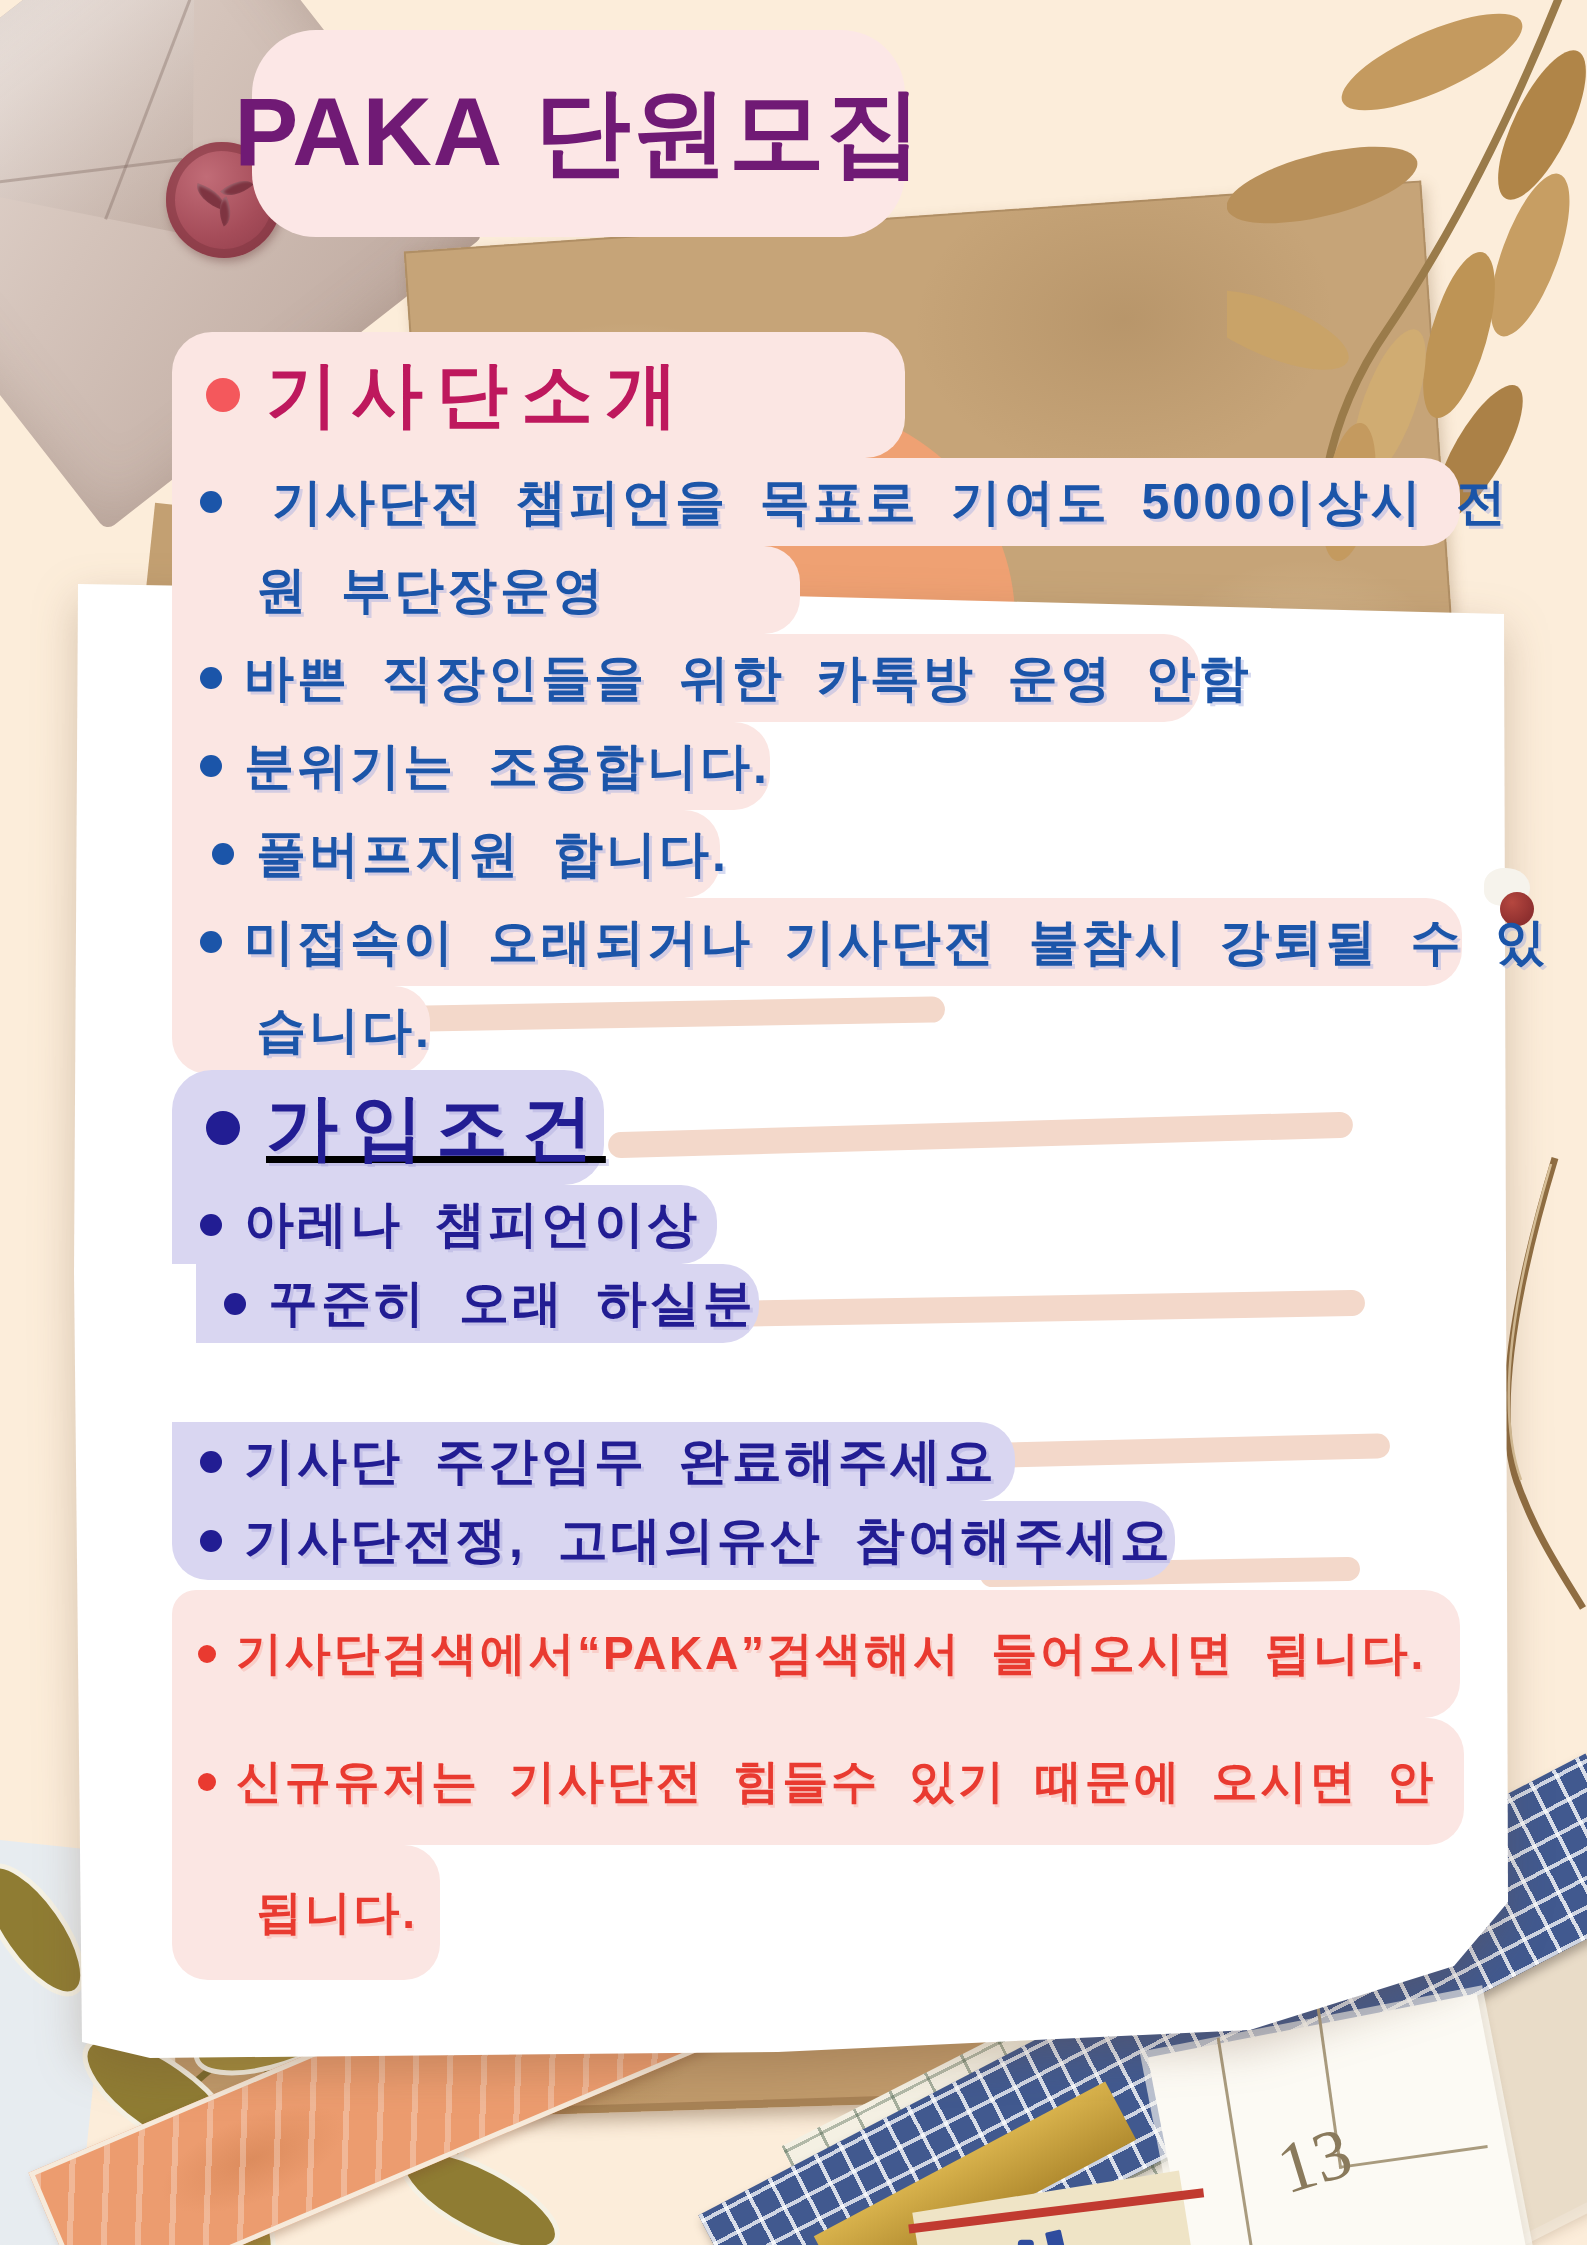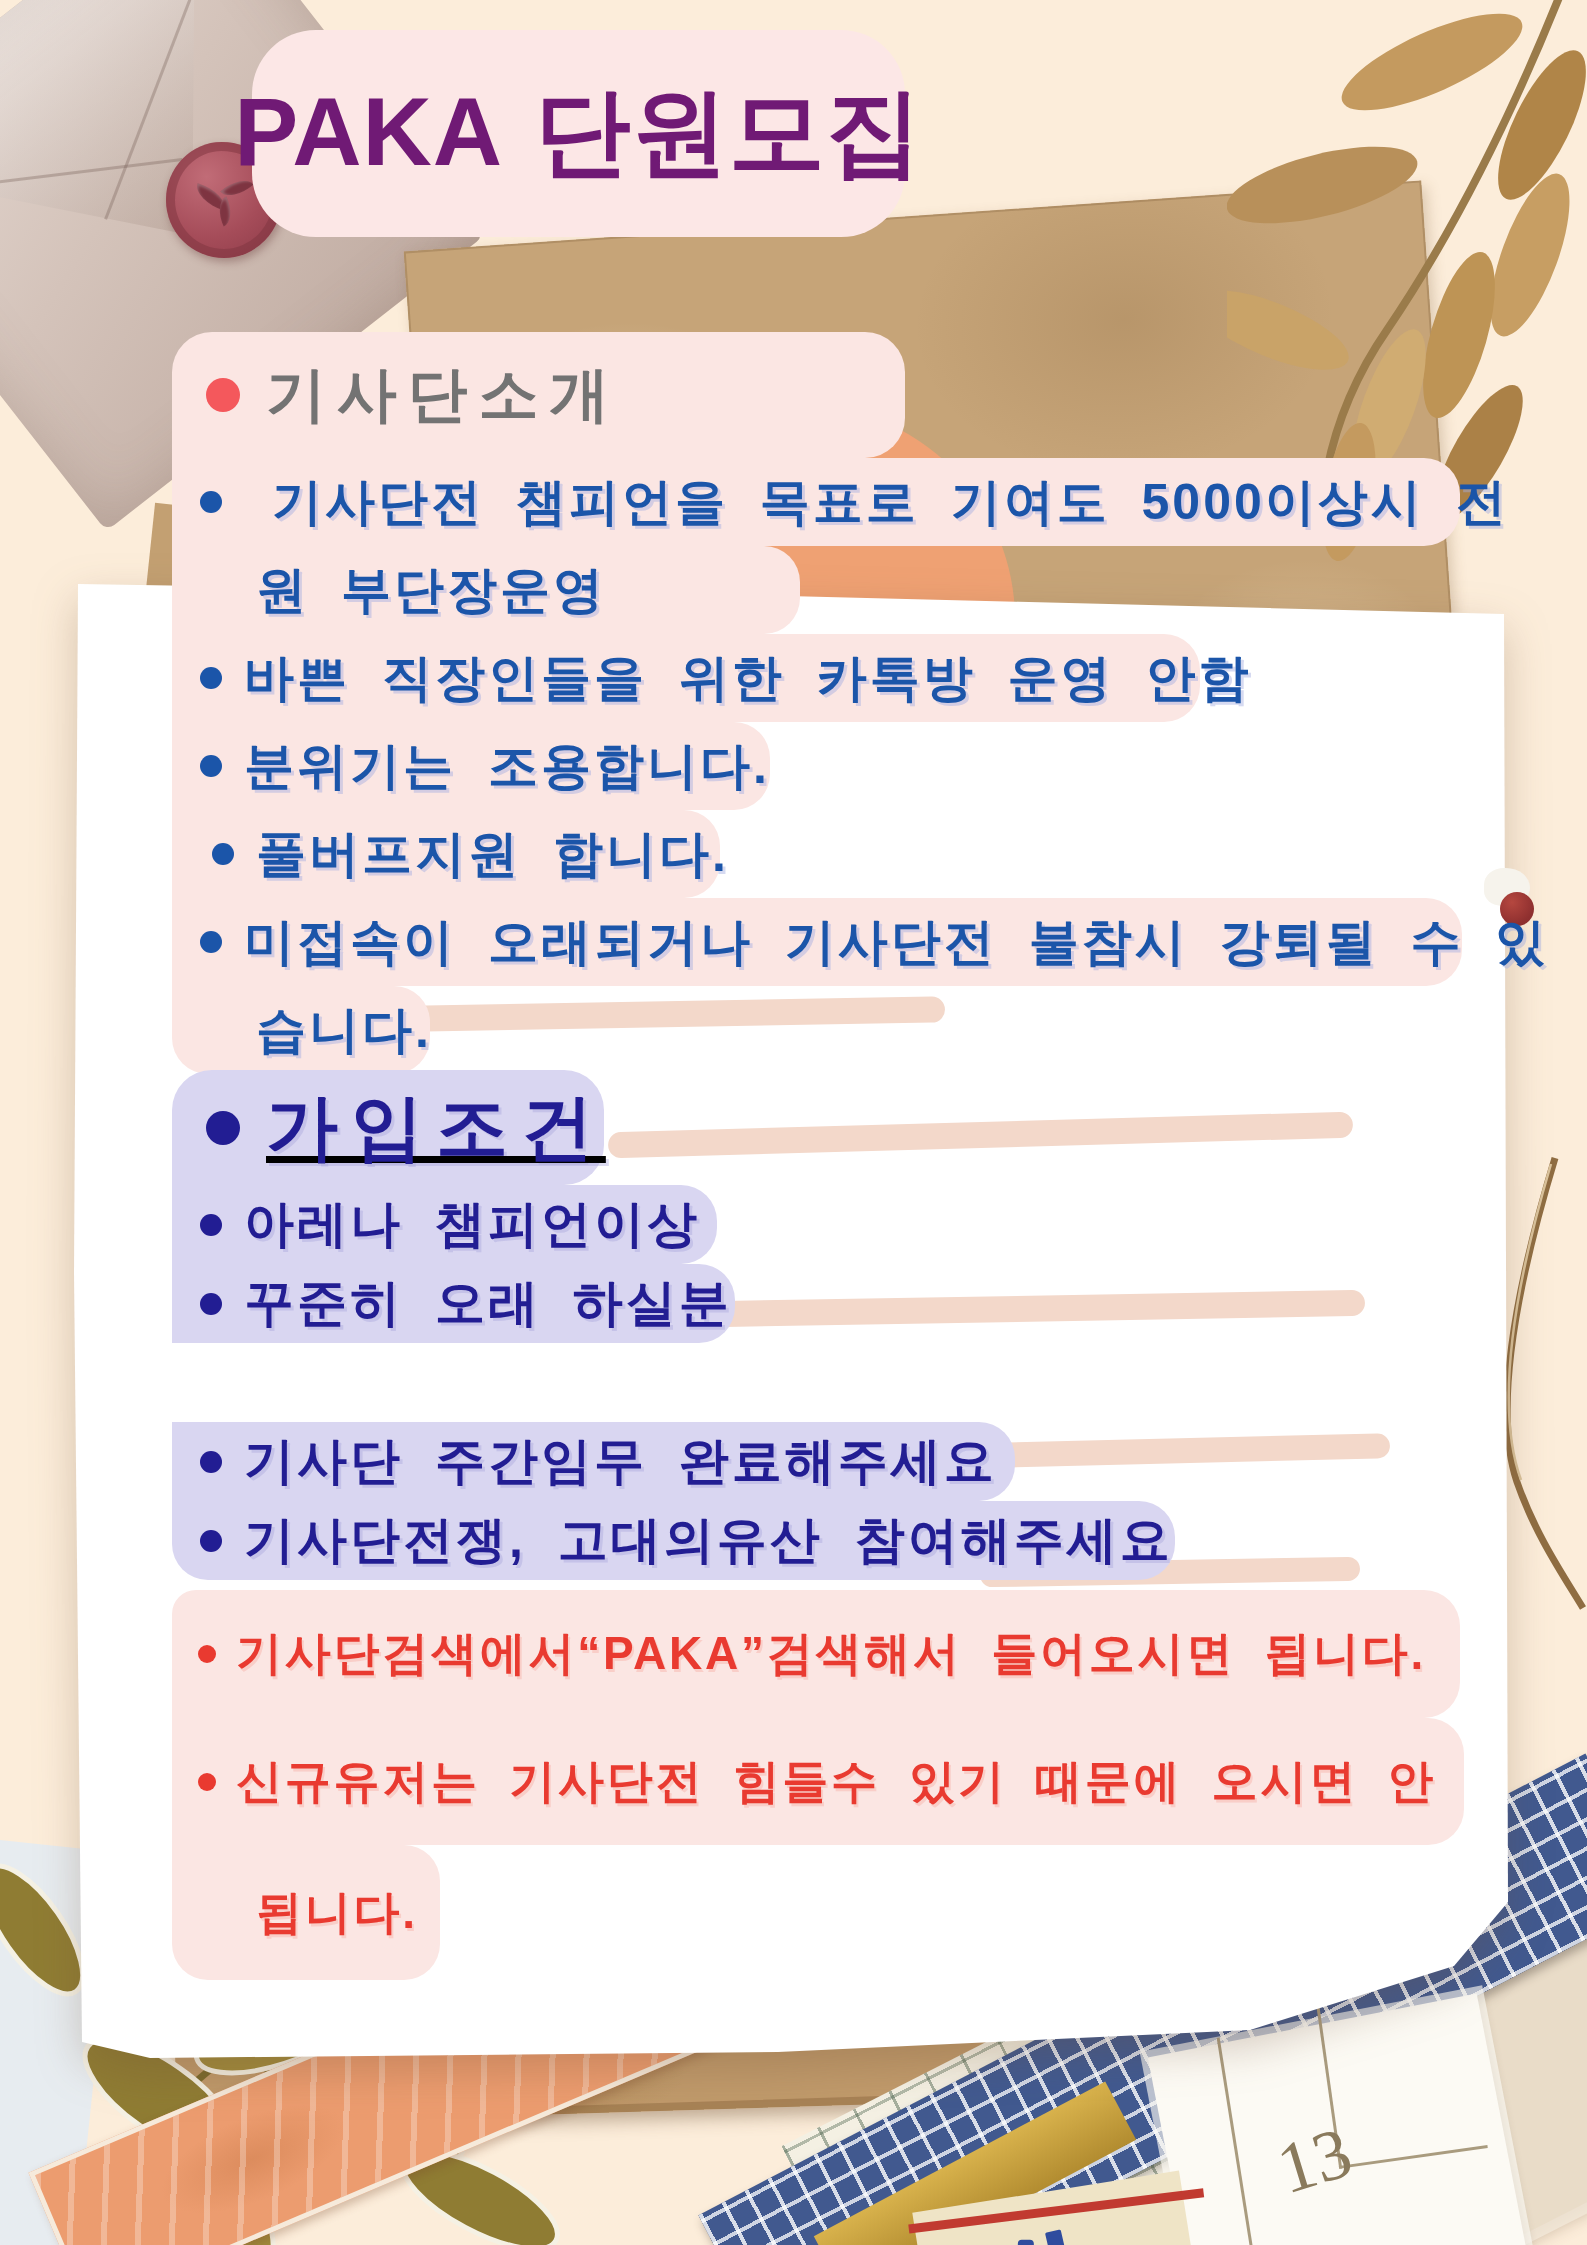--- a/index.html
+++ b/index.html
@@ -77,37 +77,37 @@
   .dot.lg{width:34px;height:34px;margin:0 26px 0 34px;}
   .dot.xs{width:18px;height:18px;margin:0 20px 0 26px;}
   .dot.blue{background:#1B55A9;}
   .dot.navy{background:#221D93;}
   .dot.coral{background:#F4585C;}
   .dot.red{background:#E93A30;}
   .t{white-space:nowrap;font-weight:800;letter-spacing:.06em;word-spacing:.3em;}
   .t.blue{color:#1B55A9;font-size:50px;text-shadow:3px 3px 0 rgba(165,172,225,.45);}
   .t.navy{color:#221D93;font-size:50px;text-shadow:3px 3px 0 rgba(168,165,220,.4);}
   .t.red{color:#E93A30;font-size:46px;text-shadow:2px 3px 0 rgba(248,186,178,.55);}
-  .t.head-coral{color:#737373;font-size:60px;letter-spacing:.18em;}
+  .t.head-coral{color:#be185d;font-size:72px;letter-spacing:.18em;}
   .t.head-navy{color:#221D93;font-size:72px;letter-spacing:.18em;text-shadow:3px 3px 0 rgba(168,165,220,.4);}
   .row.indent{padding-left:84px;}
 
   
   .s1-h{top:332px;width:733px;height:126px;}
   .s1-r1{top:458px;width:1288px;height:88px;gap:28px;}
   .s1-r2{top:546px;width:628px;height:88px;}
   .s1-r3{top:634px;width:1028px;height:88px;}
   .s1-r4{top:722px;width:598px;height:88px;}
   .s1-r5{top:810px;width:548px;height:88px;padding-left:12px;}
   .s1-r6{top:898px;width:1290px;height:88px;}
   .s1-r7{top:986px;width:258px;height:88px;border-radius:0 36px 36px 36px;}
   
   .s2-h{top:1070px;width:432px;height:115px;text-decoration:underline;}
   .s2-r1{top:1185px;width:545px;height:79px;}
-  .s2-r2{top:1264px;width:563px;height:79px;}
+  .s2-r2{top:1264px;width:563px;height:79px;margin-left:24px;}
   .s2-r3{top:1343px;width:618px;height:79px;}
   .s2-r4{top:1422px;width:843px;height:79px;}
   .s2-r5{top:1501px;width:1003px;height:79px;border-radius:0 36px 36px 36px;}
   
   .s3-r1{top:1590px;width:1288px;height:128px;border-radius:24px 36px 36px 0;}
   .s3-r2{top:1718px;width:1292px;height:127px;}
   .s3-r3{top:1845px;width:268px;height:135px;border-radius:0 36px 36px 36px;}
 
   
   .title-block{position:absolute;left:252px;top:30px;width:653px;height:207px;

